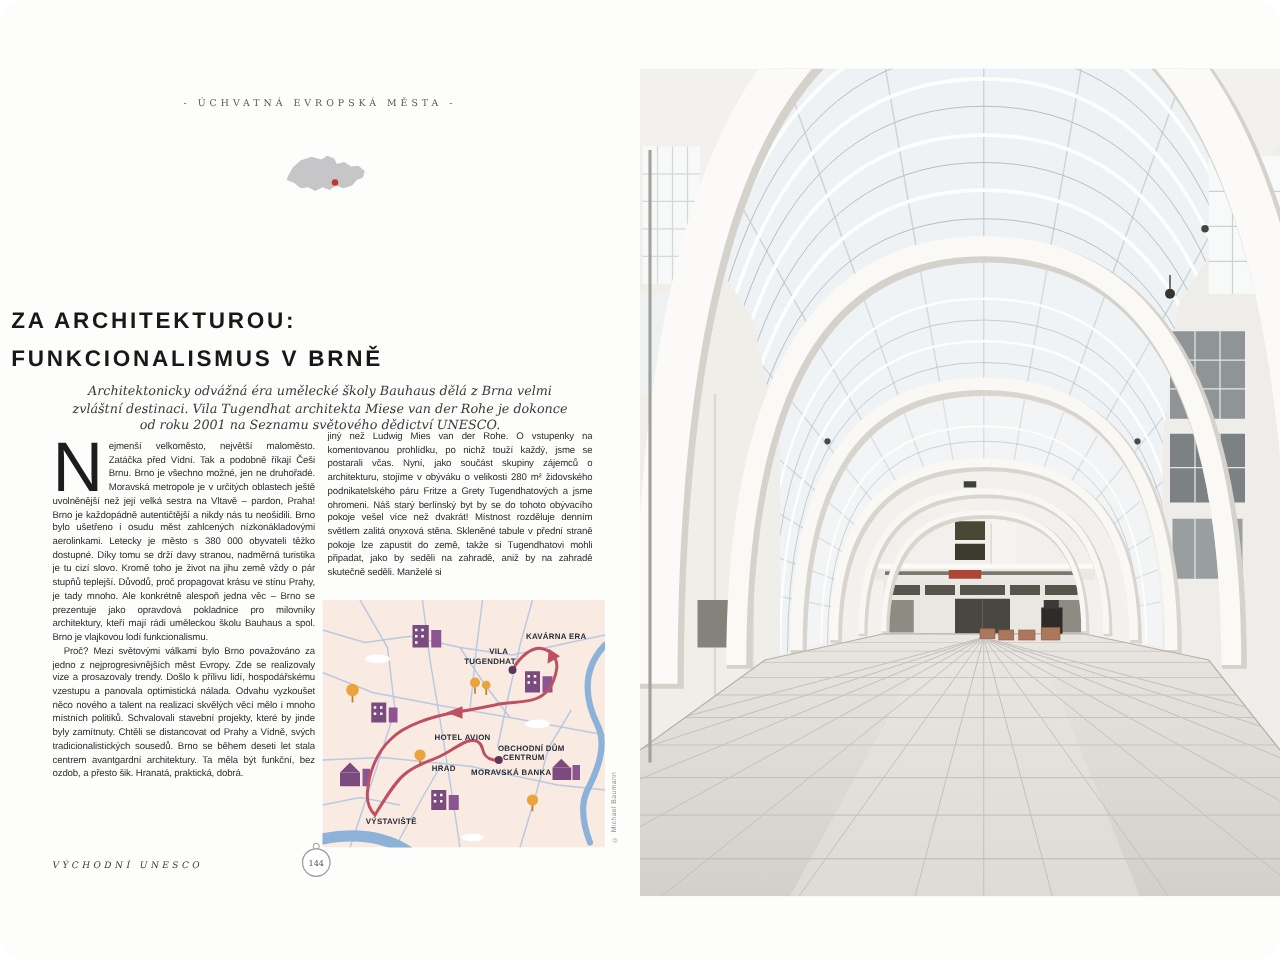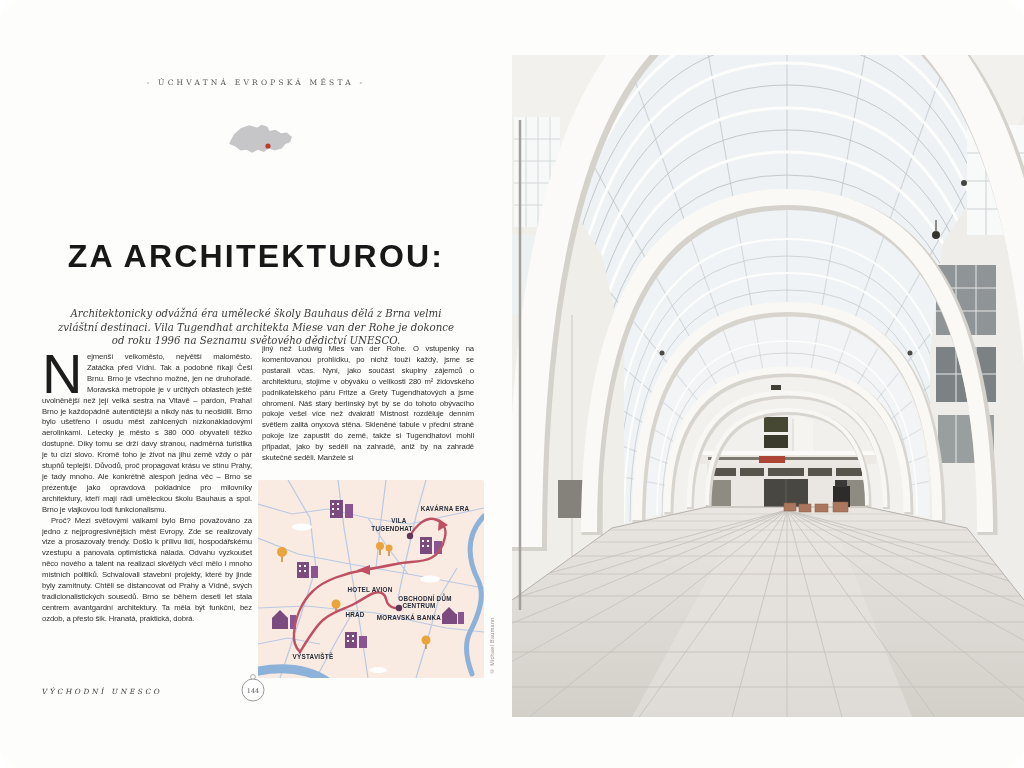--- a/index.html
+++ b/index.html
@@ -4,22 +4,22 @@
 <style>
   html,body{margin:0;padding:0;background:#ffffff;}
   #spread{position:relative;width:1024px;height:768px;background:#fdfdfc;overflow:hidden;
           font-family:"Liberation Sans",sans-serif;border-radius:22px;}
   .abs{position:absolute;}
 
   
   #section-header{left:0;top:78px;width:512px;text-align:center;
     font-family:"DejaVu Serif",serif;font-size:7.5px;letter-spacing:3.2px;color:#5a5a5a;}
   #country-map{left:222px;top:116px;}
-  #title{left:9px;top:241px;width:494px;text-align:center;color:#181818;
-    font-weight:bold;font-size:32px;line-height:31px;letter-spacing:2.2px;}
+  #title{left:9px;top:241px;width:494px;color:#181818;
+    font-weight:bold;font-size:18px;line-height:31px;letter-spacing:2.2px;}
   #subtitle{left:56px;top:307px;width:400px;text-align:center;color:#3a3a3a;
     font-family:"DejaVu Serif",serif;font-style:italic;font-size:10.2px;line-height:13.5px;}
   .body-col{font-size:7.7px;line-height:10.9px;letter-spacing:-0.1px;text-align:justify;
     color:#2e2e2e;overflow:hidden;}
   #col1{left:42px;top:352px;width:210px;height:337px;}
   #col2{left:262px;top:344px;width:212px;height:131px;}
   .body-col p{margin:0;}
   .body-col p.indent{text-indent:9px;}
   .dropcap{float:left;font-size:56px;line-height:42px;width:40px;margin:1px 5px 0 0;
     color:#1d1d1d;font-weight:400;}
@@ -40,23 +40,24 @@
 
   <div class="abs" id="section-header">- ÚCHVATNÁ EVROPSKÁ MĚSTA -</div>
 
   <svg class="abs" id="country-map" width="70" height="54" viewBox="0 0 70 54">
     <path fill="#c6c5c7" d="M8,30 L13,21 L22,13 L34,9 L45,12 L51,8 L59,11 L62,17 L70,15 L78,20 L86,19 L93,25 L91,32 L84,35 L79,41 L69,44 L61,41 L54,46 L46,43 L38,47 L30,43 L22,44 L14,38 L6,35 Z" transform="scale(0.72) translate(4,4)"></path>
     <circle cx="46" cy="30" r="2.6" fill="#c0392b"></circle>
   </svg>
 
   <div class="abs" id="title">
     <div>ZA ARCHITEKTUROU:</div>
+    <div>FUNKCIONALISMUS V BRNĚ</div>
   </div>
 
-  <div class="abs" id="subtitle">Architektonicky odvážná éra umělecké školy Bauhaus dělá z Brna velmi zvláštní destinaci. Vila Tugendhat architekta Miese van der Rohe je dokonce od roku 1996 na Seznamu světového dědictví UNESCO.</div>
+  <div class="abs" id="subtitle">Architektonicky odvážná éra umělecké školy Bauhaus dělá z Brna velmi zvláštní destinaci. Vila Tugendhat architekta Miese van der Rohe je dokonce od roku 2001 na Seznamu světového dědictví UNESCO.</div>
 
   <div class="abs body-col" id="col1">
     <p><span class="dropcap">N</span><span>ejmenší velkoměsto, největší maloměsto. Zatáčka před Vídní. Tak a podobně říkají Češi Brnu. Brno je všechno možné, jen ne druhořadé. Moravská metropole je v určitých oblastech ještě uvolněnější než její velká sestra na Vltavě – pardon, Praha! Brno je každopádně autentičtější a nikdy nás tu neošidili. Brno bylo ušetřeno i osudu měst zahlcených nízkonákladovými aerolinkami. Letecky je město s 380 000 obyvateli těžko dostupné. Díky tomu se drží davy stranou, nadměrná turistika je tu cizí slovo. Kromě toho je život na jihu země vždy o pár stupňů teplejší. Důvodů, proč propagovat krásu ve stínu Prahy, je tady mnoho. Ale konkrétně alespoň jedna věc – Brno se prezentuje jako opravdová pokladnice pro milovníky architektury, kteří mají rádi uměleckou školu Bauhaus a spol. Brno je vlajkovou lodí funkcionalismu.</span></p>
     <p class="indent">Proč? Mezi světovými válkami bylo Brno považováno za jedno z nejprogresivnějších měst Evropy. Zde se realizovaly vize a prosazovaly trendy. Došlo k přílivu lidí, hospodářskému vzestupu a panovala optimistická nálada. Odvahu vyzkoušet něco nového a talent na realizaci skvělých věcí mělo i mnoho místních politiků. Schvalovali stavební projekty, které by jinde byly zamítnuty. Chtěli se distancovat od Prahy a Vídně, svých tradicionalistických sousedů. Brno se během deseti let stala centrem avantgardní architektury. Ta měla být funkční, bez ozdob, a přesto šik. Hranatá, praktická, dobrá.</p>
   </div>
 
   <div class="abs body-col" id="col2">
     <p>jiný než Ludwig Mies van der Rohe. O vstupenky na komentovanou prohlídku, po nichž touží každý, jsme se postarali včas. Nyní, jako součást skupiny zájemců o architekturu, stojíme v obýváku o velikosti 280 m² židovského podnikatelského páru Fritze a Grety Tugendhatových a jsme ohromeni. Náš starý berlínský byt by se do tohoto obývacího pokoje vešel více než dvakrát! Místnost rozděluje denním světlem zalitá onyxová stěna. Skleněné tabule v přední straně pokoje lze zapustit do země, takže si Tugendhatovi mohli připadat, jako by seděli na zahradě, aniž by na zahradě skutečně seděli. Manželé si</p>
   </div>
 

